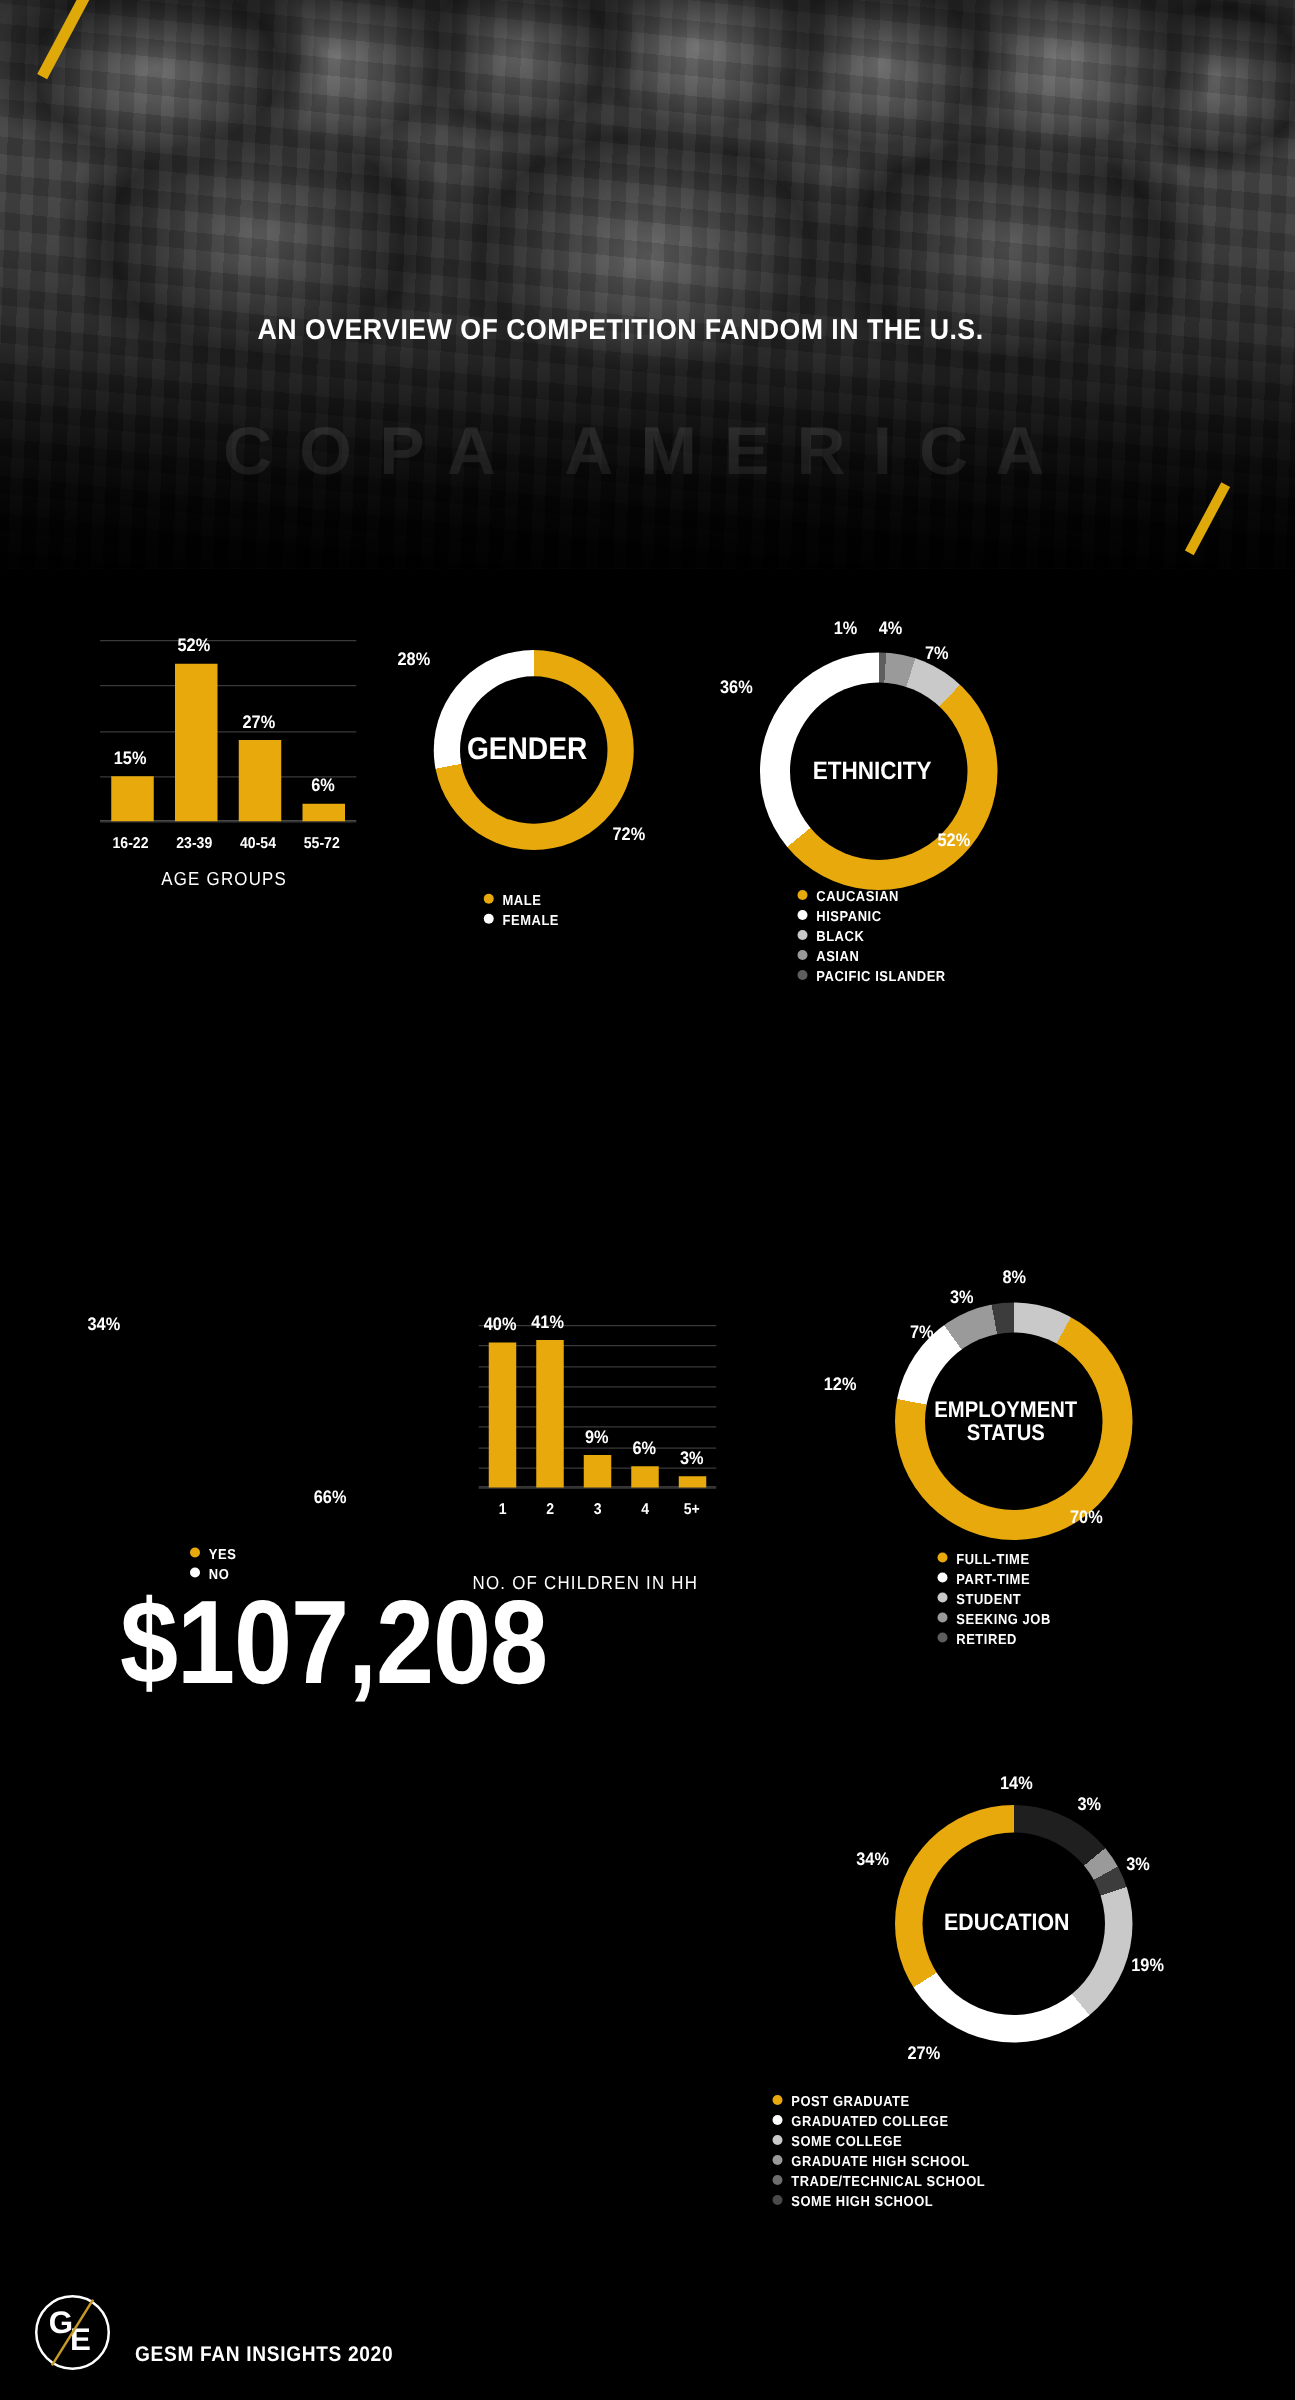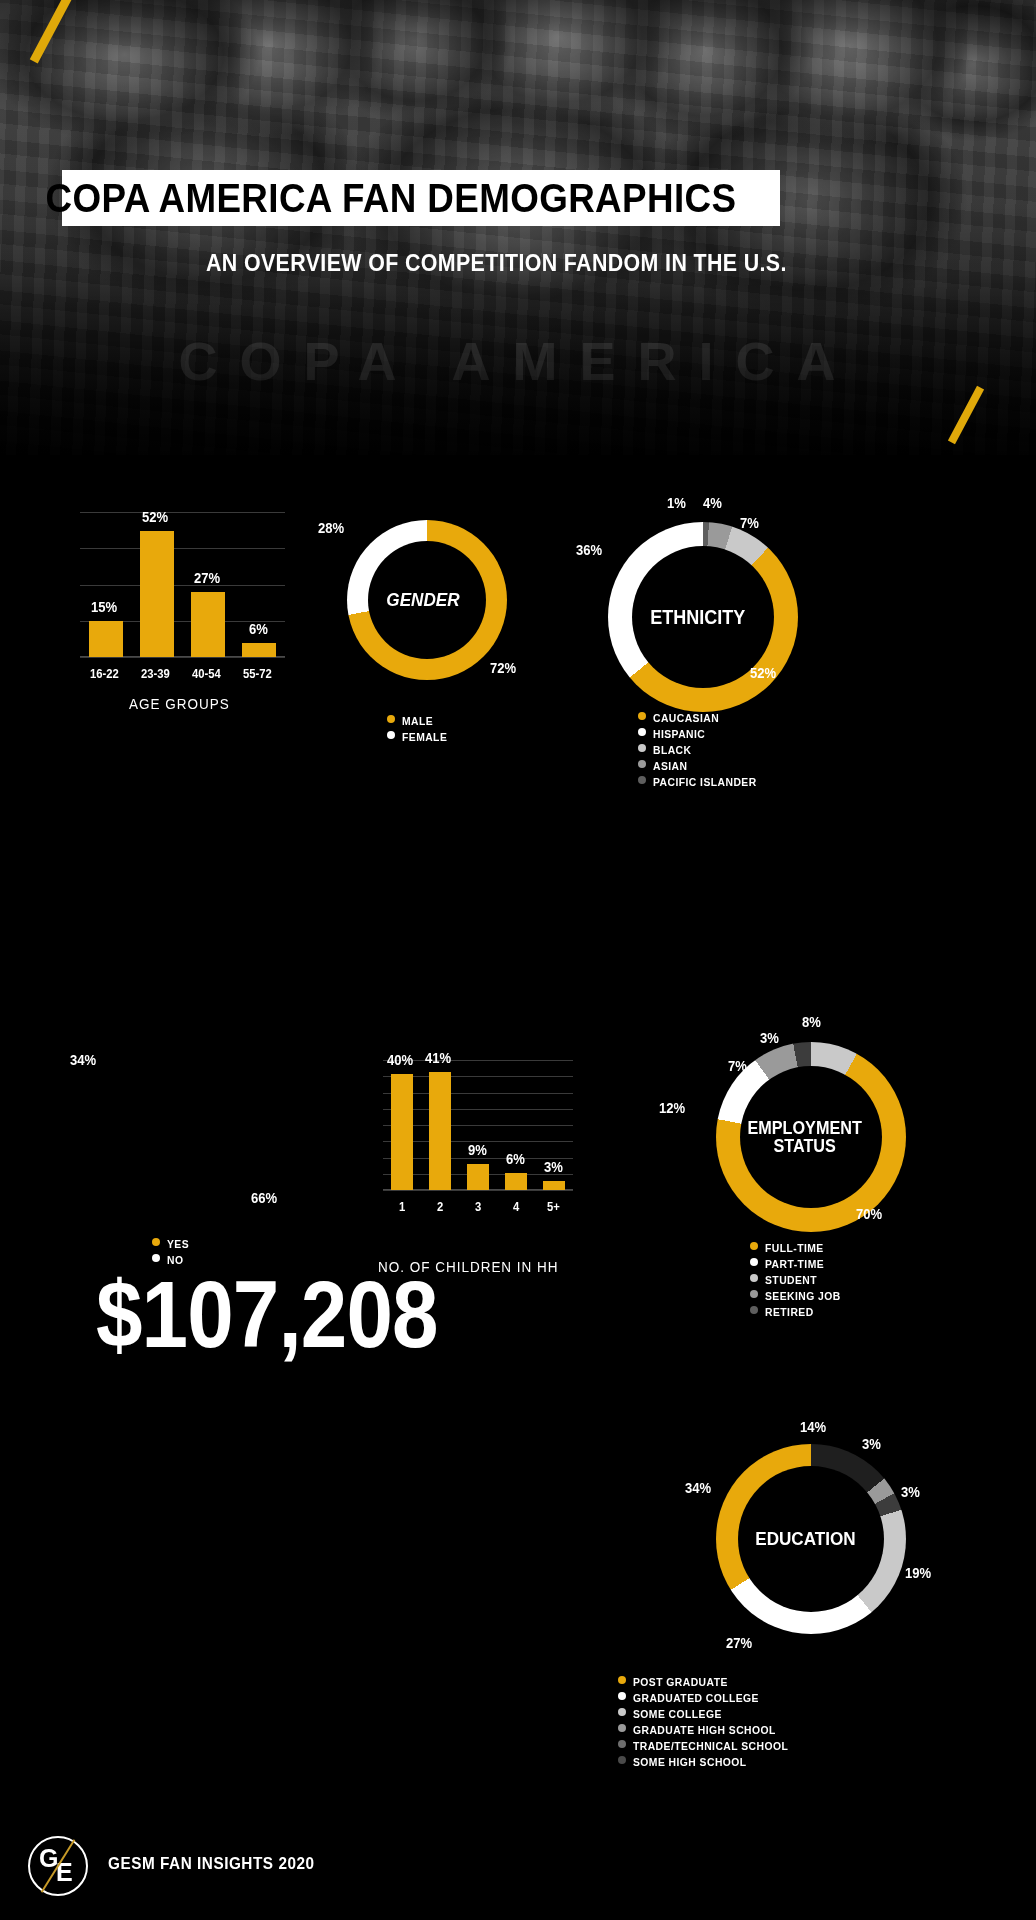--- a/index.html
+++ b/index.html
@@ -77,36 +77,33 @@
 
   
   .income-num{position:absolute;text-align:center;font-weight:700;font-size:95px;letter-spacing:-1px;}
   .income-num span{display:inline-block;transform:scaleX(.88);white-space:nowrap;}
 
   
   .logo{position:absolute;width:56px;height:56px;border-radius:50%;border:2px solid #fff;}
   .logo-g,.logo-e{position:absolute;font-weight:700;font-size:25px;color:#fff;}
   .logo-slash{position:absolute;width:2px;height:62px;background:#c79a27;
     left:27px;top:-3px;transform:rotate(32deg);}
-  .footer-txt{position:absolute;font-weight:700;font-size:17px;letter-spacing:.6px;}
+  .footer-txt{position:absolute;font-weight:700;font-size:17px;letter-spacing:.6px;margin-top:20px;}
   .footer-txt span{display:inline-block;transform:scaleX(.9);white-space:nowrap;}
 </style>
 </head>
 <body>
 
 <div class="hero">
   <div class="hero-photo"></div>
   <div class="hero-crowd"></div>
   <div class="hero-watermark cond">COPA AMERICA</div>
   <div class="hero-vig"></div>
   <div class="slash slash-tl"></div>
   <div class="slash slash-br"></div>
-  <div class="title-band">
-    <span class="cond">COPA AMERICA FAN DEMOGRAPHICS</span>
-  </div>
   <div class="subtitle">
     <span class="cond">AN OVERVIEW OF COMPETITION FANDOM IN THE U.S.</span>
   </div>
 </div>
 
 <div class="blk" style="left:70px;top:500px;width:230px;height:230px;">
   <div class="barchart" id="age-bars" style="left:10px;top:12px;width:205px;height:145px;">
       <div class="grid-line" style="top: 0px; width: 205px;"></div>
       <div class="grid-line" style="top: 36.25px; width: 205px;"></div>
       <div class="grid-line" style="top: 72.5px; width: 205px;"></div>
@@ -125,21 +122,21 @@
       <div class="bar" style="left: 162.375px; width: 34px; height: 14.5px; background: rgb(232, 169, 12);"></div>
       <div class="vlab" style="left: 157.375px; top: 108.5px; width: 44px; text-align: center;"><span class="cond">6%</span></div>
       <div class="tick" style="left: 151.375px; top: 155px; width: 56px;"><span class="cond">55-72</span></div>
     </div>
   <div class="cap" style="left:-10px;top:195px;width:250px;"><span class="cond">AGE GROUPS</span></div>
 </div>
 
 <div class="blk" style="left:335px;top:510px;width:185px;height:250px;">
   <div id="gender-donut" class="donut" style="left: 12px; top: 10px; width: 160px; height: 160px; background: conic-gradient(rgb(232, 169, 12) 0deg, rgb(232, 169, 12) 259.2deg, rgb(255, 255, 255) 259.2deg, rgb(255, 255, 255) 360deg);">
     <div class="donut-hole" style="width:118px;height:118px;"></div>
-    <div class="donut-label" style="font-size:19px;font-style:italic;"><span class="cond">GENDER</span></div>
+    <div class="donut-label" style="font-size:25px;"><span class="cond">GENDER</span></div>
   </div>
   <div class="vlab" style="left:-17px;top:10px;">
     <span class="cond">28%</span></div>
   <div class="vlab" style="left:155px;top:150px;">
     <span class="cond">72%</span></div>
   <div class="legend" style="left:52px;top:205px;">
     <div class="lrow">
       <span class="dot" style="background:#E8A90C"></span>
       <span class="ltxt"><span class="cond">MALE</span></span>
     </div>

